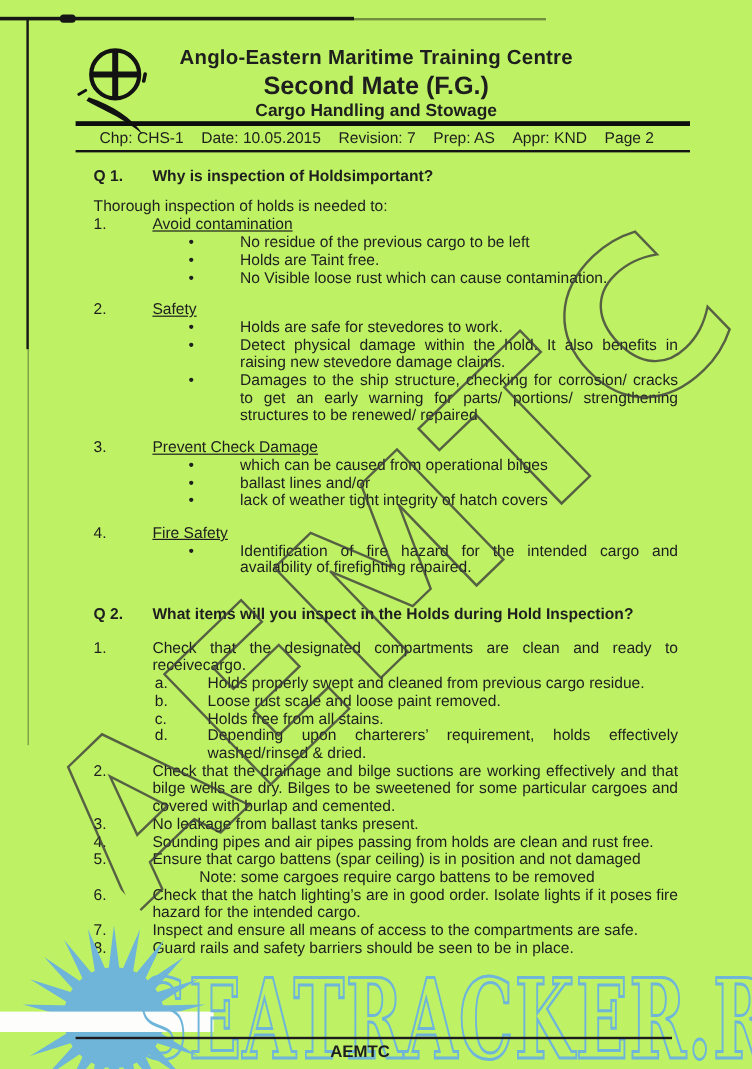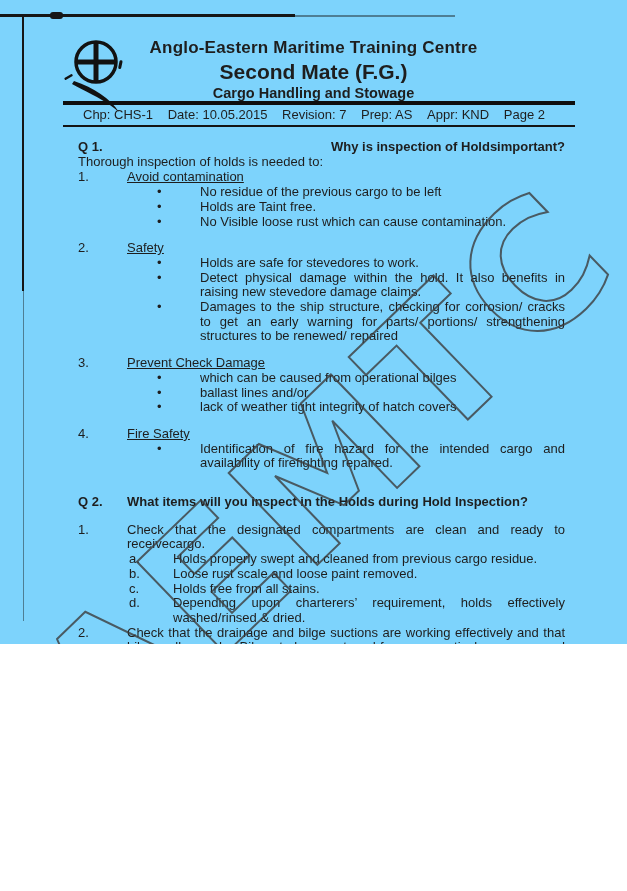--- a/index.html
+++ b/index.html
@@ -1,18 +1,18 @@
 <!DOCTYPE html>
 <html><head>
 <meta charset="utf-8">
 <style>
   html,body{margin:0;padding:0;background:#ffffff;}
   .page{
-    position:relative; width:627px; height:644px; overflow:hidden;
-    background:#7dd3fc; color:#1e1e1e;
+    position:relative; width:627px; height:891px; overflow:hidden;
+    background:#bef264; color:#1e1e1e;
     font-family:"Liberation Sans", sans-serif;
   }
   
   .art{position:absolute;background:#161616;z-index:1;}
   .art-top1{left:0;top:14px;width:295px;height:3px;}
   .art-top2{left:295px;top:15px;width:160px;height:2px;opacity:.45;}
   .art-blob{left:50px;top:12px;width:13px;height:7px;border-radius:3px;}
   .art-left1{left:22px;top:16px;width:2px;height:275px;}
   .art-left2{left:23px;top:291px;width:1px;height:330px;opacity:.45;}
   
@@ -26,21 +26,21 @@
     border-top:4px solid #0e0e0e;border-bottom:2.5px solid #141414;
     display:flex;justify-content:space-between;align-items:center;
     padding:2px 30px 3px 20px;box-sizing:border-box;
     font-size:13px;
   }
   
   .content{position:absolute;left:78px;top:140px;width:487px;z-index:2;
     font-size:13px;line-height:14.7px;}
   .q-row{position:relative;padding-left:49px;font-weight:bold;}
   .q-label{position:absolute;left:0;top:0;}
-  .q1-row{text-align:right;}
+  .q1-row{margin-bottom:10px;}
   .q2-row{margin-top:2px;margin-bottom:13px;}
   .intro{text-align:justify;margin-bottom:9px;}
   .lead{margin-bottom:1px;}
   .section{margin-bottom:12px;}
   .section:last-child{margin-bottom:24px;}
   .sec-row{position:relative;padding-left:49px;}
   .sec-row .num{position:absolute;left:0;top:0;}
   .sec-heading{text-decoration:underline;margin-top:25px;}
   .bullet-row{position:relative;padding-left:122px;}
   .bullet-row .bullet{position:absolute;left:79px;top:0;}

